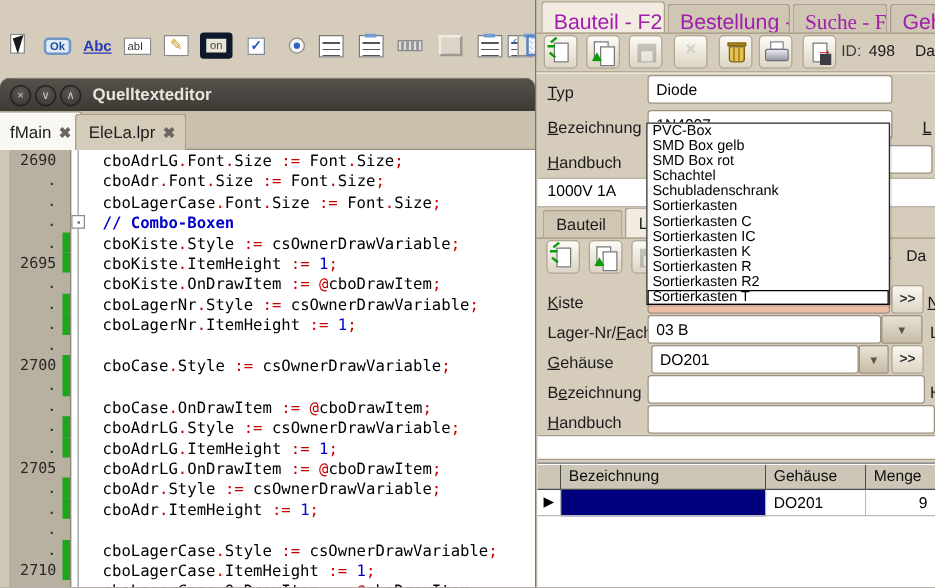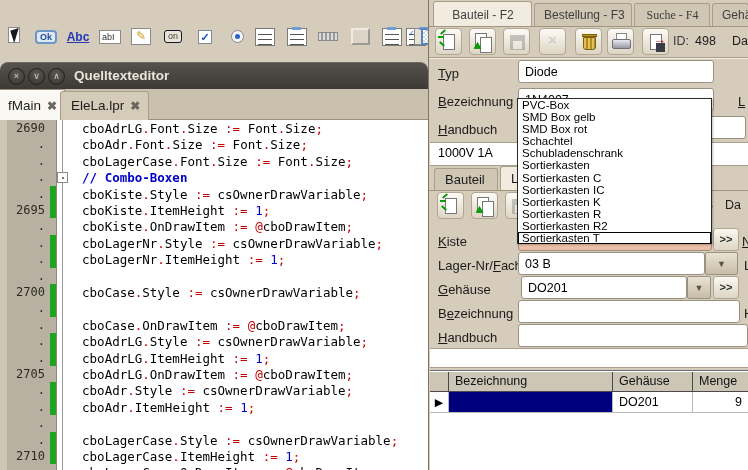--- a/index.html
+++ b/index.html
@@ -18,21 +18,21 @@
   .a-cur{position:absolute;left:9px;top:5px;width:0;height:0;border-top:13px solid #1a1a1a;
     border-right:9px solid transparent;transform:rotate(-18deg);}
   .a-ok{display:block;padding:0 3px;font-size:9px;font-weight:bold;color:#1d4f96;background:#dfe9f7;
     border:2px solid #6d96c6;border-radius:4px;line-height:10px;}
   .a-abc{font-size:12px;font-weight:bold;color:#2637b8;text-decoration:underline;}
   .a-ed{display:block;width:22px;height:14px;background:#fff;border:1px solid #8a8a8a;font-size:9px;
     color:#333;line-height:12px;padding-left:2px;}
   .a-ed::after{content:"";}
   .a-memo{display:block;width:20px;height:17px;background:#fff;border:1px solid #8a8a8a;color:#c8961e;
     font-size:12px;line-height:15px;text-align:center;}
-  .a-on{display:block;padding:0 3px;font-size:9px;color:#444;background:#e9e4d8;border:1px solid #0f172a;
+  .a-on{display:block;padding:0 3px;font-size:9px;color:#444;background:#e9e4d8;border:5px solid #0f172a;
     border-radius:3px;line-height:11px;}
   .a-cb{display:block;width:14px;height:14px;background:#fff;border:1px solid #7d8globala;
     border:1px solid #7d8a9a;color:#1d55b8;font-size:11px;font-weight:bold;line-height:12px;text-align:center;}
   .a-rb{display:block;width:13px;height:13px;background:#f4f4f4;border:1px solid #8a8a8a;border-radius:50%;position:relative;}
   .a-rb b{position:absolute;left:3px;top:3px;width:5px;height:5px;border-radius:50%;background:#2b63c4;}
   .a-lb,.a-lv,.a-cl,.a-cl2{display:block;width:20px;height:18px;background:#fff;border:1px solid #7a7a7a;position:relative;
     background-image:repeating-linear-gradient(#fff 0 2px,#555 2px 3px,#fff 3px 5px);background-size:14px 100%;background-position:2px 3px;background-repeat:no-repeat;}
   .a-lv::before,.a-cl2::before,.a-bx::before,.a-ht::before{content:"";position:absolute;left:4px;top:-2px;width:9px;height:3px;background:#6f9bd6;}
   .a-cl,.a-cl2{color:#1d55b8;font-size:8px;line-height:9px;letter-spacing:-1px;padding-left:1px;}
   .a-sb{display:block;width:20px;height:9px;border:1px solid #8a8a8a;background:
@@ -66,22 +66,22 @@
   .cl .fbox{position:absolute;left:57px;top:3px;width:11px;height:11px;background:#fff;border:1px solid #8a8a8a;}
   .cl .fbox::after{content:"";position:absolute;left:4px;top:4px;width:2px;height:2px;background:#777;}
   .cl .code{position:absolute;left:67px;top:1px;white-space:pre;font-family:"DejaVu Sans Mono",monospace;
     font-size:12.5px;color:#000;}
   .code .sy{color:#c40000;}
   .code .nu{color:#0000c8;}
   .code .cm{color:#0000c8;font-weight:bold;}
 
   
   .rpanel{position:absolute;left:428px;top:0;width:320px;height:470px;background:#d5ccbb;border-left:1px solid #7d7466;}
-  .atab{position:absolute;top:3px;height:23px;padding:4px 8px 0 9px;font-size:12px;color:#404040;
-    background:#cfc6b3;border:1px solid #a79d89;border-bottom:none;border-radius:3px 3px 0 0;white-space:nowrap;overflow:hidden;text-align:center;}
+  .atab{position:absolute;top:3px;height:23px;padding:4px 8px 0 9px;font-size:17px;color:#a21caf;
+    background:#cfc6b3;border:1px solid #a79d89;border-bottom:none;border-radius:3px 3px 0 0;white-space:nowrap;overflow:hidden;}
   .atab.active{top:1px;height:25px;background:#f1ecdf;padding-top:6px;}
   .tabline{position:absolute;left:0;top:26px;width:100%;height:1px;background:#a1977f;}
   .tbtn{position:absolute;top:28px;width:27px;height:27px;border:1px solid #b0a692;border-radius:4px;
     background:linear-gradient(#fdfbf6,#ddd5c4);}
   .tbtn.disabled .art{opacity:.35;filter:grayscale(1);}
   .art{position:absolute;inset:0;}
   .pgc{position:absolute;left:7px;top:5px;width:12px;height:16px;background:#fff;border:1px solid #777;}
   .pgc.pga{left:5px;top:4px;}
   .pgc.pgb{left:10px;top:8px;}
   .sp{position:absolute;width:6px;height:2px;background:#0a9c0a;}

